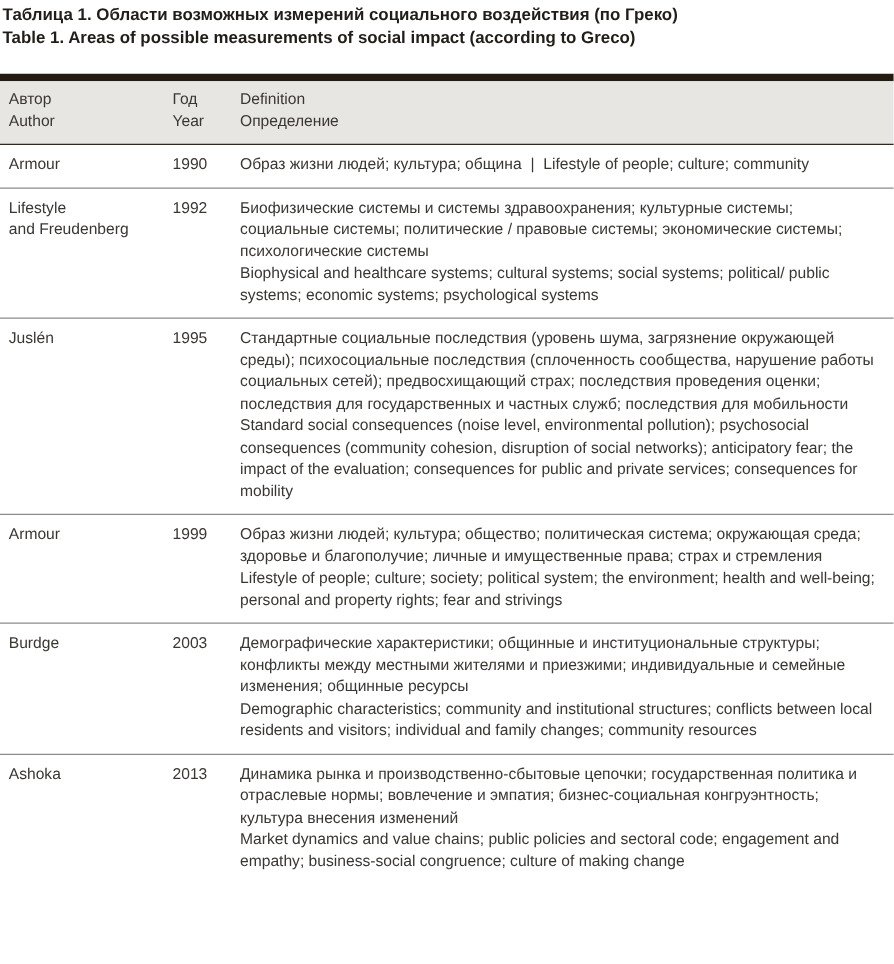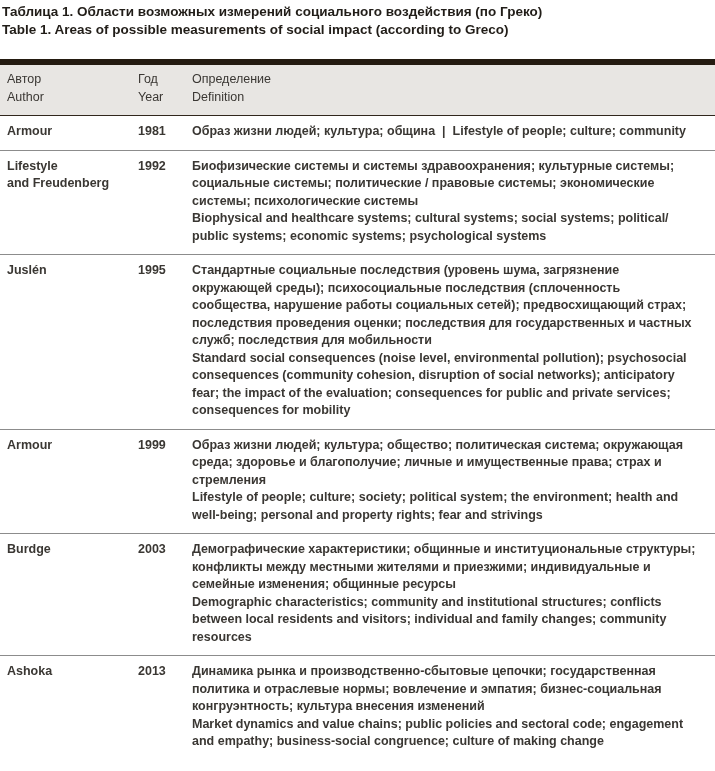--- a/index.html
+++ b/index.html
@@ -21,21 +21,20 @@
   }
   .title-block{padding:3px 2px 0 2px;}
   .title-line{
     font-weight:700;font-size:13.5px;line-height:18px;color:var(--title-text);
   }
   .top-bar{height:6px;background:var(--top-bar);margin-top:20px;}
   .grid-row{
     display:grid;
     grid-template-columns:131px 54px 1fr;
     padding:6px 8px 8px 7px;
-    font-weight:bold;
   }
   .thead{
     background:var(--header-bg);
     border-bottom:1px solid var(--header-border);
     font-weight:400;
     padding:6px 8px 9px 7px;
   }
   .tbody .grid-row{padding:7px 8px 9px 7px;}
   .tbody .grid-row + .grid-row{border-top:1px solid var(--row-divider);}
   .cell{padding-right:6px;}
@@ -56,30 +55,30 @@
   <div class="grid-row thead">
     <div class="cell">
       <div>Автор</div>
       <div>Author</div>
     </div>
     <div class="cell">
       <div>Год</div>
       <div>Year</div>
     </div>
     <div class="cell">
+      <div>Definition</div>
       <div>Определение</div>
-      <div>Definition</div>
     </div>
   </div>
 
   <div class="tbody">
 
     <div class="grid-row">
       <div class="cell">Armour</div>
-      <div class="cell">1981</div>
+      <div class="cell">1990</div>
       <div class="cell">
         <span>Образ жизни людей; культура; община</span><span class="sep">|</span><span class="def-en">Lifestyle of people; culture; community</span>
       </div>
     </div>
 
     <div class="grid-row">
       <div class="cell">
         <div>Lifestyle</div>
         <div>and Freudenberg</div>
       </div>

